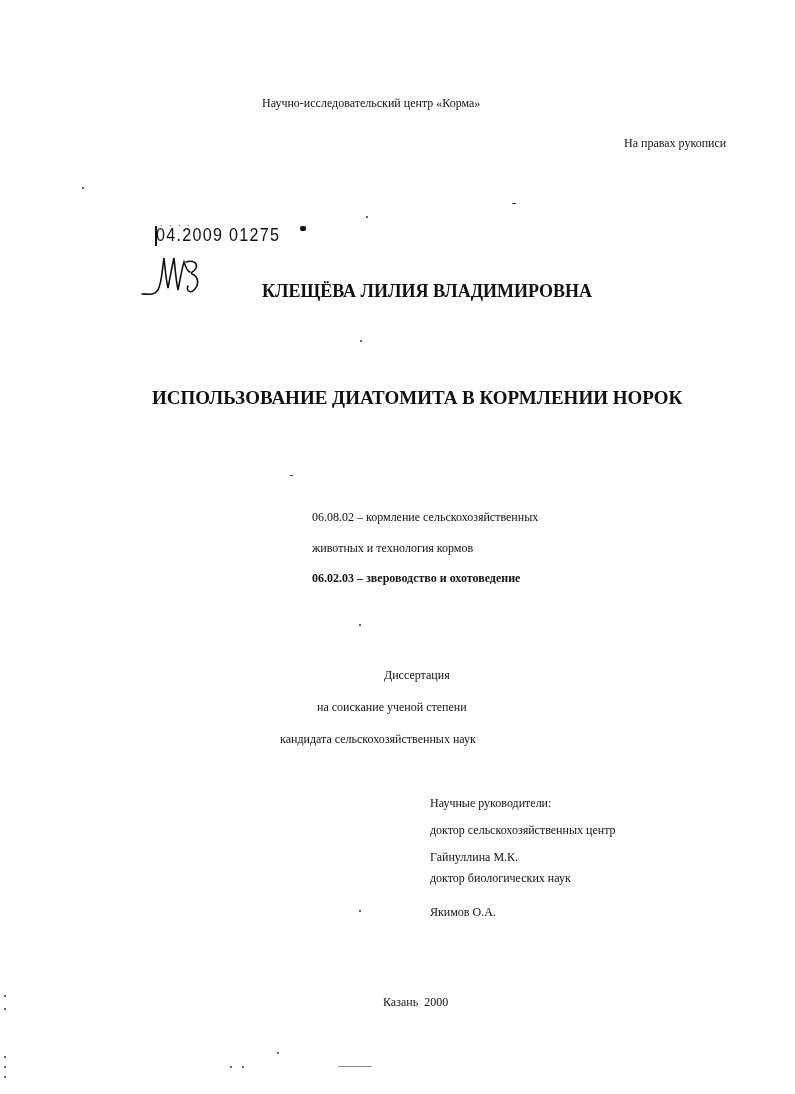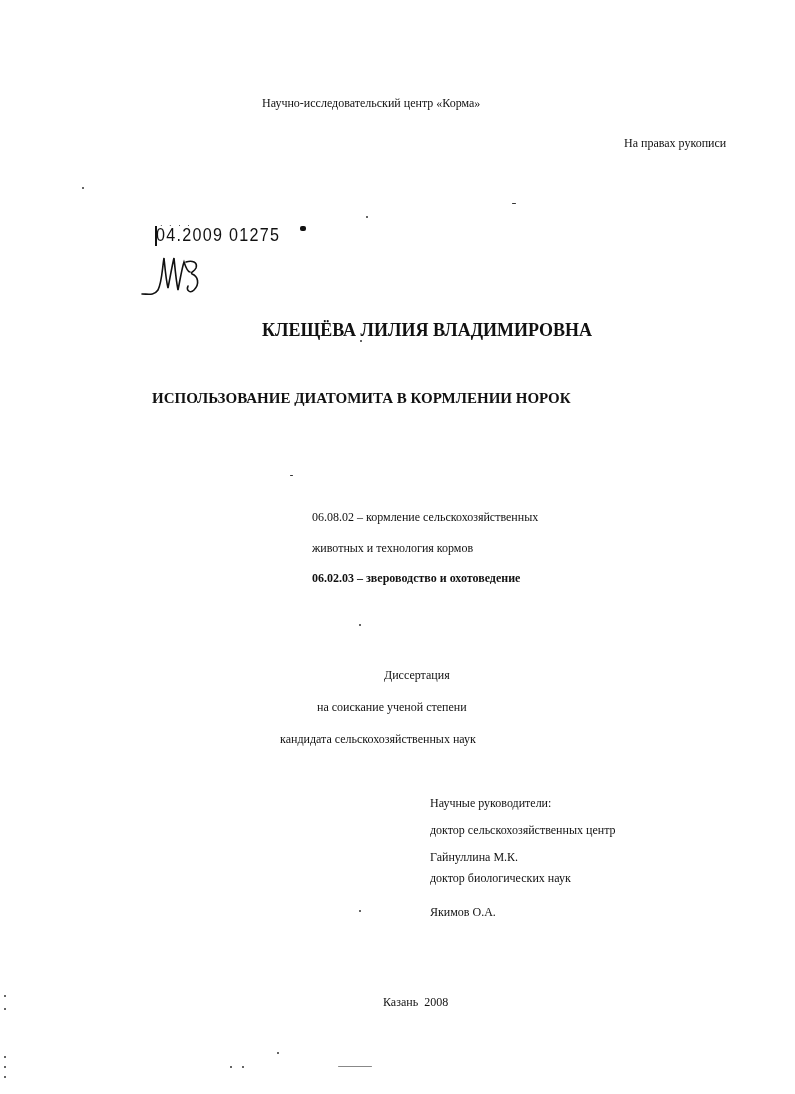--- a/index.html
+++ b/index.html
@@ -30,23 +30,23 @@
 
   <div class="stamp-dots">. . . .</div>
   <div class="stamp">04.2009 01275</div>
   <div style="position:absolute; left:300px; top:226px; width:6px; height:5px; background:#111; border-radius:2px;"></div>
   <div style="position:absolute; left:155px; top:226px; width:2px; height:20px; background:#111;"></div>
 
   <svg class="sig" width="70" height="50" viewBox="0 0 70 50">
     <path d="M2,44 C8,44 14,46 18,40 C22,32 22,20 24,8 C25,18 26,30 28,38 C30,28 32,16 34,8 C35,18 36,30 38,40 C40,30 42,18 44,12 C46,18 48,22 50,22 M46,12 C52,10 58,12 56,18 C54,22 50,22 52,24 C58,26 60,34 54,40 C50,44 46,40 48,36" fill="none" stroke="#111" stroke-width="1.6" stroke-linecap="round"></path>
   </svg>
 
-  <div class="t b" style="left:262px; top:281px; font-size:18px;margin-top:39px;">КЛЕЩЁВА ЛИЛИЯ ВЛАДИМИРОВНА</div>
+  <div class="t b" style="left:262px; top:281px; font-size:18px;">КЛЕЩЁВА ЛИЛИЯ ВЛАДИМИРОВНА</div>
 
-  <div class="t b" style="left:152px; top:388px; font-size:15px;">ИСПОЛЬЗОВАНИЕ  ДИАТОМИТА В КОРМЛЕНИИ НОРОК</div>
+  <div class="t b" style="left:152px; top:388px; font-size:19px;">ИСПОЛЬЗОВАНИЕ  ДИАТОМИТА В КОРМЛЕНИИ НОРОК</div>
 
   <div>
     <div class="t" style="left:312px; top:507px;">06.08.02 – кормление сельскохозяйственных</div>
     <div class="t" style="left:312px; top:538px;">животных и технология кормов</div>
     <div class="t" style="left:312px; top:568px;font-weight:bold;">06.02.03 – звероводство и охотоведение</div>
   </div>
 
   <div>
     <div class="t" style="left:384px; top:665px;">Диссертация</div>
     <div class="t" style="left:317px; top:697px;">на соискание ученой степени</div>
@@ -54,21 +54,21 @@
   </div>
 
   <div>
     <div class="t" style="left:430px; top:793px;text-align:right;">Научные руководители:</div>
     <div class="t" style="left:430px; top:820px;">доктор сельскохозяйственных центр</div>
     <div class="t" style="left:430px; top:847px;">Гайнуллина М.К.</div>
     <div class="t" style="left:430px; top:868px;text-align:center;">доктор биологических наук</div>
     <div class="t" style="left:430px; top:902px;">Якимов О.А.</div>
   </div>
 
-  <div class="t" style="left:383px; top:992px; white-space:pre;">Казань  2008</div>
+  <div class="t" style="left:383px; top:992px; white-space:pre;">Казань  2000</div>
 
   <div class="speck" style="left:82px; top:187px;"></div>
   <div class="speck" style="left:366px; top:216px;"></div>
   <div class="speck" style="left:512px; top:203px; width:4px; height:1px;"></div>
   <div class="speck" style="left:360px; top:340px;"></div>
   <div class="speck" style="left:290px; top:475px; width:3px; height:1px;"></div>
   <div class="speck" style="left:359px; top:624px;"></div>
   <div class="speck" style="left:359px; top:910px;"></div>
   <div class="speck" style="left:4px; top:995px;"></div>
   <div class="speck" style="left:4px; top:1008px;"></div>

